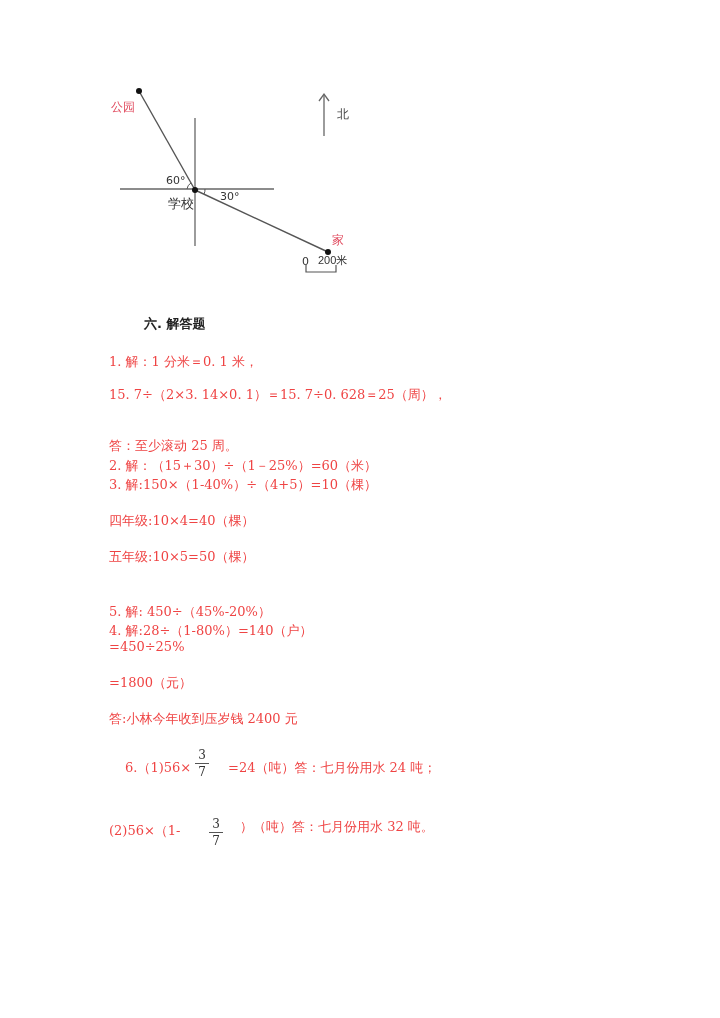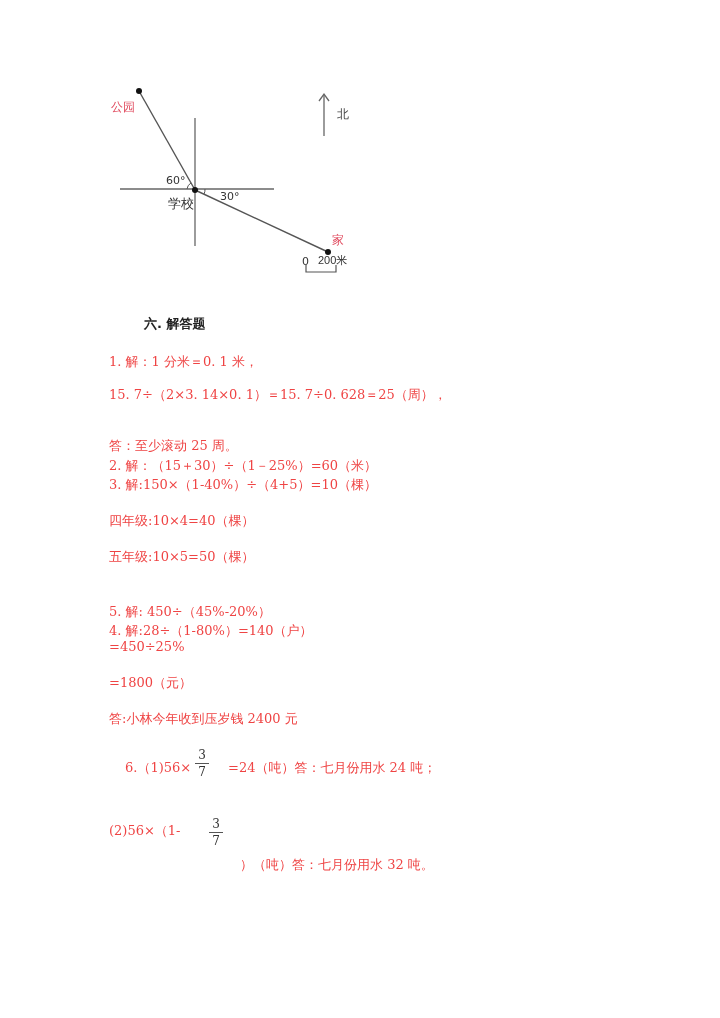--- a/index.html
+++ b/index.html
@@ -74,13 +74,13 @@
   <span class="den">7</span>
 </div>
 <div class="line" style="left:228px;top:759px;">=24（吨）答：七月份用水 24 吨；</div>
 
 <div class="line" style="left:109px;top:822px;">(2)56×（1-</div>
 <div class="frac" style="left:209px;top:817px;">
   <span class="num">3</span>
   <span class="bar"></span>
   <span class="den">7</span>
 </div>
-<div class="line" style="left:240px;top:856px;">）（吨）答：七月份用水 32 吨。</div>
+<div class="line" style="left:240px;top:818px;">）（吨）答：七月份用水 32 吨。</div>
 
 </body></html>

